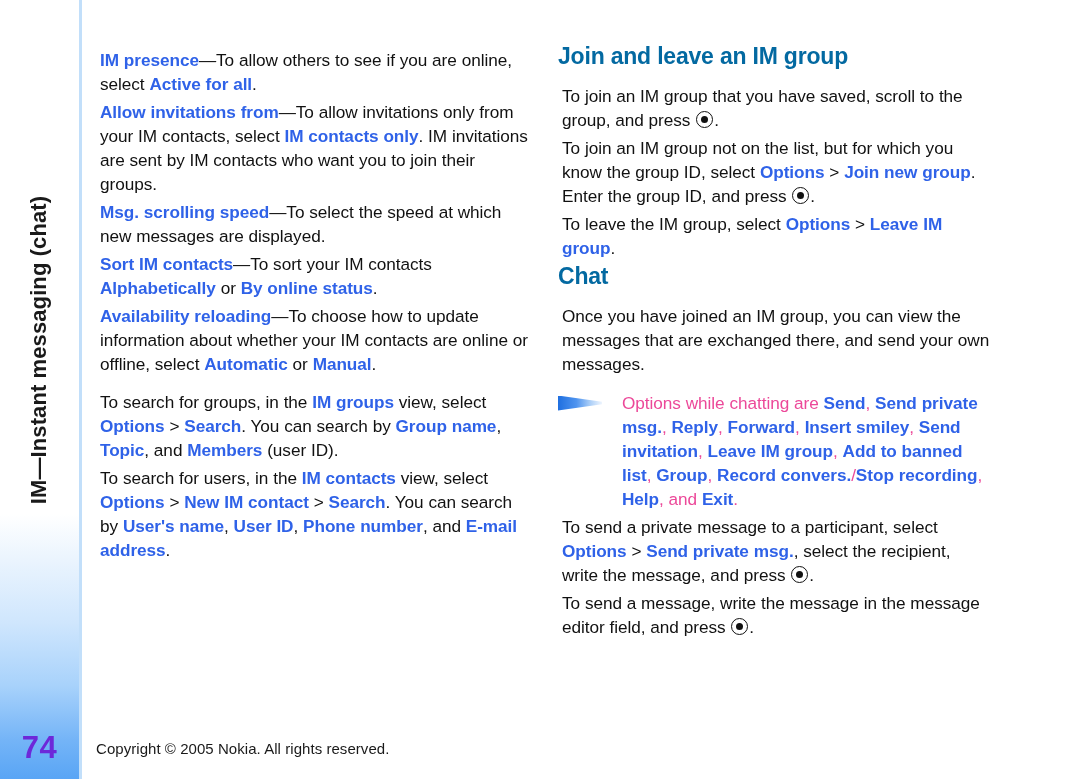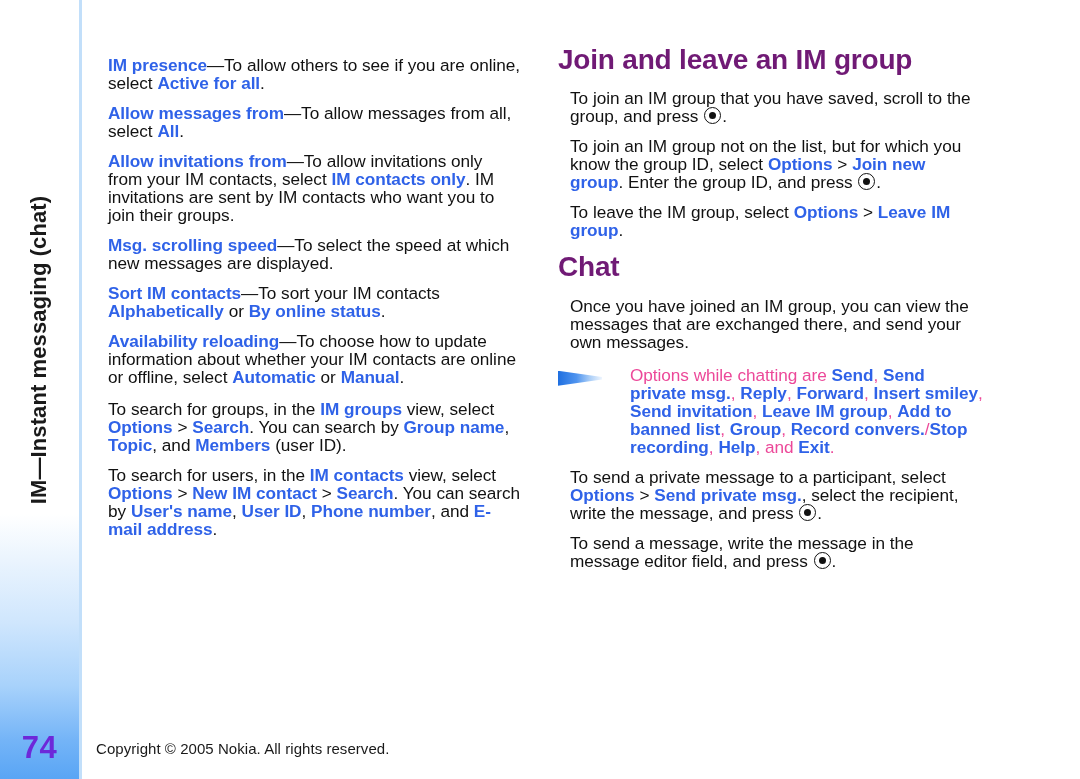--- a/index.html
+++ b/index.html
@@ -83,34 +83,34 @@
   }
   .col {
     position: absolute;
     top: 0;
     width: 437px;
   }
   .col-left  { left: 0; }
   .col-right { left: 462px; }
 
   h2.heading {
-    font-size: 28px;
+    font-size: 23px;
     font-weight: 700;
-    color: #701a75;
+    color: #0369a1;
     margin: 0;
     line-height: 1.12;
     letter-spacing: -0.2px;
   }
   h2.heading-first { margin-top: 0; }
 
   p.para {
     font-size: 17.2px;
-    line-height: 18px;
+    line-height: 24px;
     color: #111111;
-    margin: 12px;
+    margin: 4px;
     letter-spacing: -0.05px;
     word-spacing: 0.1px;
   }
   .s-blue { color: #2f62e8; font-weight: 600; }
   .s-plain { color: #111111; }
   .gt { color: #111111; font-weight: 400; }
 
   
   .mt-para  { margin-top: 14px; }
   .mt-head  { margin-top: 30px; }
@@ -186,21 +186,20 @@
 
 <div id="page-number">
   <span>74</span>
 </div>
 
 <div id="content">
 
   <div class="col col-left">
     <div id="left-blocks">
         <p class="para"><span class="s-blue">IM presence</span><span class="s-plain">—To allow others to see if you are online, select </span><span class="s-blue">Active for all</span><span class="s-plain">.</span></p>
-        <p class="para mt-para"><span class="s-blue">Allow messages from</span><span class="s-plain">—To allow messages from all, select </span><span class="s-blue">All</span><span class="s-plain">.</span></p>
         <p class="para mt-para"><span class="s-blue">Allow invitations from</span><span class="s-plain">—To allow invitations only from your IM contacts, select </span><span class="s-blue">IM contacts only</span><span class="s-plain">. IM invitations are sent by IM contacts who want you to join their groups.</span></p>
         <p class="para mt-para"><span class="s-blue">Msg. scrolling speed</span><span class="s-plain">—To select the speed at which new messages are displayed.</span></p>
         <p class="para mt-para"><span class="s-blue">Sort IM contacts</span><span class="s-plain">—To sort your IM contacts </span><span class="s-blue">Alphabetically</span><span class="s-plain"> or </span><span class="s-blue">By online status</span><span class="s-plain">.</span></p>
         <p class="para mt-para"><span class="s-blue">Availability reloading</span><span class="s-plain">—To choose how to update information about whether your IM contacts are online or offline, select </span><span class="s-blue">Automatic</span><span class="s-plain"> or </span><span class="s-blue">Manual</span><span class="s-plain">.</span></p>
       </div>
 
 
     <div id="left-search-blocks" class="mt-head-after">
         <p class="para"><span class="s-plain">To search for groups, in the </span><span class="s-blue">IM groups</span><span class="s-plain"> view, select </span><span class="s-blue">Options</span><span class="gt"> &gt; </span><span class="s-blue">Search</span><span class="s-plain">. You can search by </span><span class="s-blue">Group name</span><span class="s-plain">, </span><span class="s-blue">Topic</span><span class="s-plain">, and </span><span class="s-blue">Members</span><span class="s-plain"> (user ID).</span></p>
         <p class="para mt-para"><span class="s-plain">To search for users, in the </span><span class="s-blue">IM contacts</span><span class="s-plain"> view, select </span><span class="s-blue">Options</span><span class="gt"> &gt; </span><span class="s-blue">New IM contact</span><span class="gt"> &gt; </span><span class="s-blue">Search</span><span class="s-plain">. You can search by </span><span class="s-blue">User's name</span><span class="s-plain">, </span><span class="s-blue">User ID</span><span class="s-plain">, </span><span class="s-blue">Phone number</span><span class="s-plain">, and </span><span class="s-blue">E-mail address</span><span class="s-plain">.</span></p>

